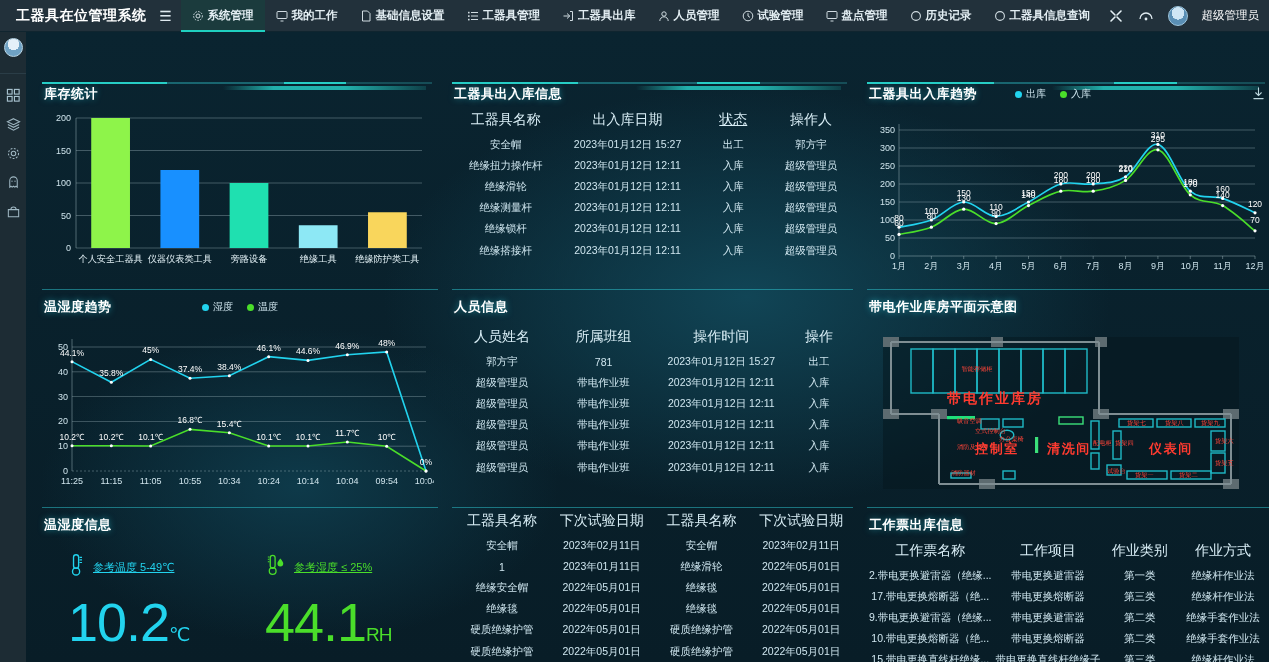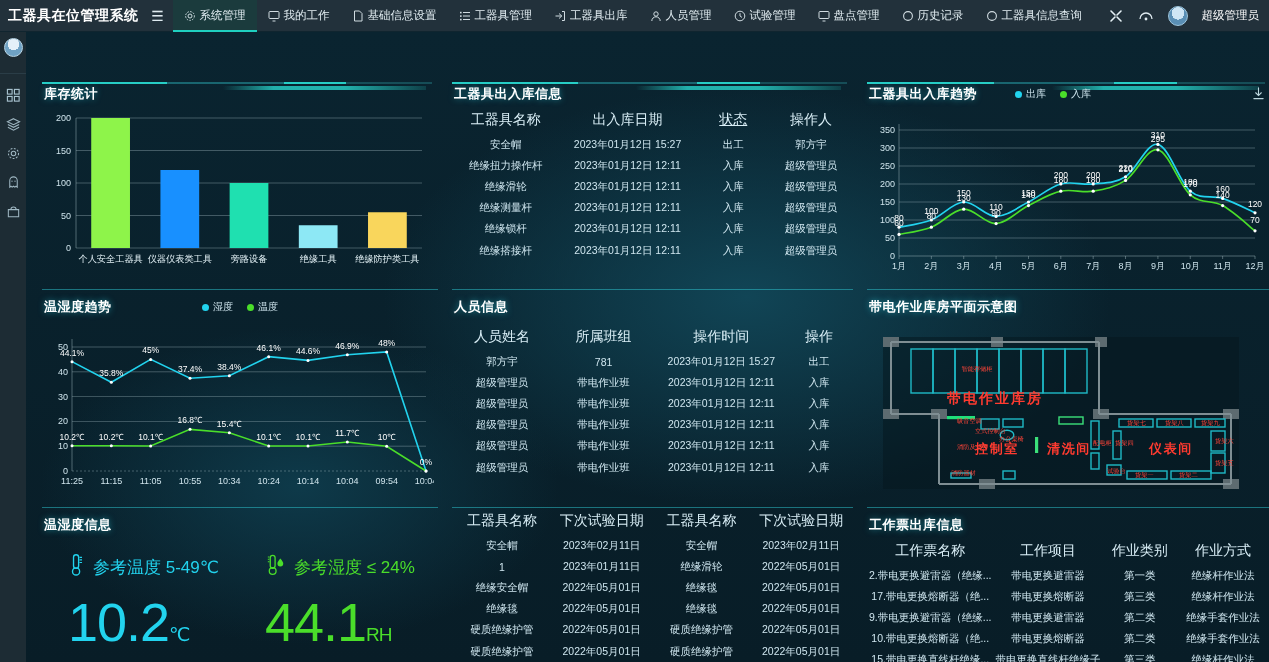--- a/index.html
+++ b/index.html
@@ -13,26 +13,26 @@
   
   #topbar {
     position: absolute; top: 0; left: 0; width: 1269px; height: 32px;
     background: #22313b;
     display: flex; align-items: center;
     border-bottom: 1px solid #10252f;
     z-index: 50;
   }
   #app-title {
     font-size: 14px; font-weight: bold; color: #ffffff;
-    padding: 0 8px 0 8px; letter-spacing: .5px; white-space: nowrap;
+    padding: 0 8px 0 16px; letter-spacing: .5px; white-space: nowrap;
   }
   #hamburger {
     width: 22px; color: #dfeaf0; font-size: 14px; text-align: center; cursor: pointer;
   }
-  #nav { display: flex; align-items: flex-end; height: 32px; margin-left: 4px; }
+  #nav { display: flex; align-items: flex-end; height: 32px; margin-left: 4px; font-weight: bold; }
   .nav-item {
     display: flex; align-items: center; gap: 4px;
     height: 32px; padding: 0 11px;
     font-size: 11.5px; color: #e3eef3; white-space: nowrap; cursor: pointer;
   }
   .nav-item.active { background: #1b3b3d; box-shadow: inset 0 -2px 0 #1fd0c0; }
   .nav-ico { width: 12px; height: 12px; display: inline-block; opacity: .9; }
   .nav-ico svg { display: block; }
   #topbar-right {
     margin-left: auto; display: flex; align-items: center; gap: 14px; padding-right: 10px;
@@ -127,21 +127,21 @@
   .axis-txt { fill: #cfe4ec; font-size: 9px; font-family: "Liberation Sans", sans-serif; }
   .gridline { stroke: #9fb6bd; stroke-width: .7; opacity: .55; }
   .lbl-cyan { fill: #ffffff; font-size: 8.5px; font-family: "Liberation Sans", sans-serif; }
   .lbl-green { fill: #ffffff; font-size: 8.5px; font-family: "Liberation Sans", sans-serif; }
   .catlabel { fill: #e4f2f7; font-size: 9.2px; font-family: "Liberation Sans", sans-serif; }
 
   
   .th-row { display: flex; gap: 0; margin-top: 14px; }
   .th-col { width: 50%; padding-left: 26px; }
   .th-head { display: flex; align-items: center; gap: 8px; }
-  .th-ref { font-size: 17px; }
+  .th-ref { font-size: 11px; text-decoration: underline; }
   .th-big { font-size: 54px; font-weight: 300; letter-spacing: -1px; line-height: 1; margin-top: 14px; }
   .th-unit { font-size: 19px; font-weight: 400; }
   .fp-wall { fill: #5d6b70; }
   .fp-txt { fill: #ff3b30; font-family: "Liberation Sans", sans-serif; }
   .fp-small { fill: #ff4438; font-size: 3.1px; font-family: "Liberation Sans", sans-serif; }
   .fp-cab { fill: none; stroke: #1fb9c6; stroke-width: .7; }
   .panel-div { position: absolute; left: 8px; right: 6px; height: 1px; background: rgba(45,200,210,.5); }
 </style>
 </head>
 <body>
@@ -752,21 +752,21 @@
         <div class="th-col">
           <div class="th-head">
             <span>
               <svg viewBox="0 0 26 28" width="21" height="24">
                   <rect x="6.5" y="2" width="6" height="16" rx="3" stroke="#4ade2a" fill="none" stroke-width="1.6"></rect>
                   <circle cx="9.5" cy="21.5" r="4.2" stroke="#4ade2a" fill="none" stroke-width="1.6"></circle>
                   <path d="M3.5 4h2M3.5 7h2M3.5 10h2" stroke="#4ade2a" stroke-width="1.3"></path>
                   <path d="M19 6c2.4 3 3.6 4.6 3.6 6.2A3.6 3.6 0 0119 15.8a3.6 3.6 0 01-3.6-3.6C15.4 10.6 16.6 9 19 6z" fill="#4ade2a"></path>
                 </svg>
             </span>
-            <span class="th-ref" style="color:#4ade2a">参考湿度 ≤ 24%</span>
+            <span class="th-ref" style="color:#4ade2a">参考湿度 ≤ 25%</span>
           </div>
           <div class="th-big" style="color:#4ade2a">
             <span>44.1</span><span class="th-unit">RH</span>
           </div>
         </div>
       </div>
     </div>
 
     <div class="panel">
       <div class="panel-div" style="top:-2px"></div>

